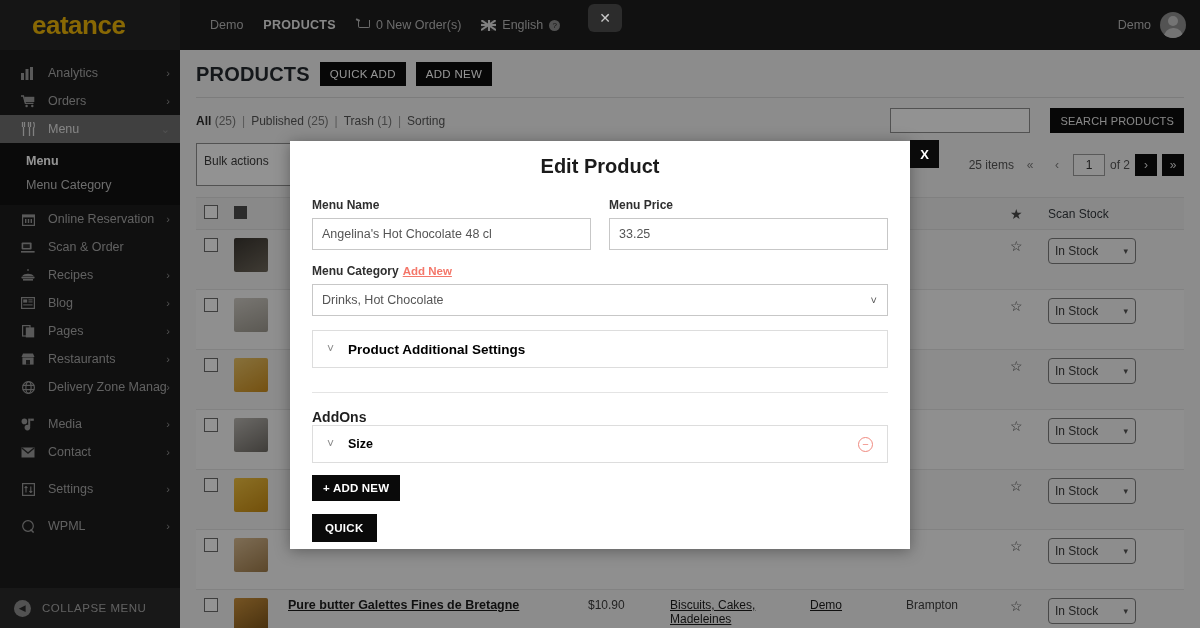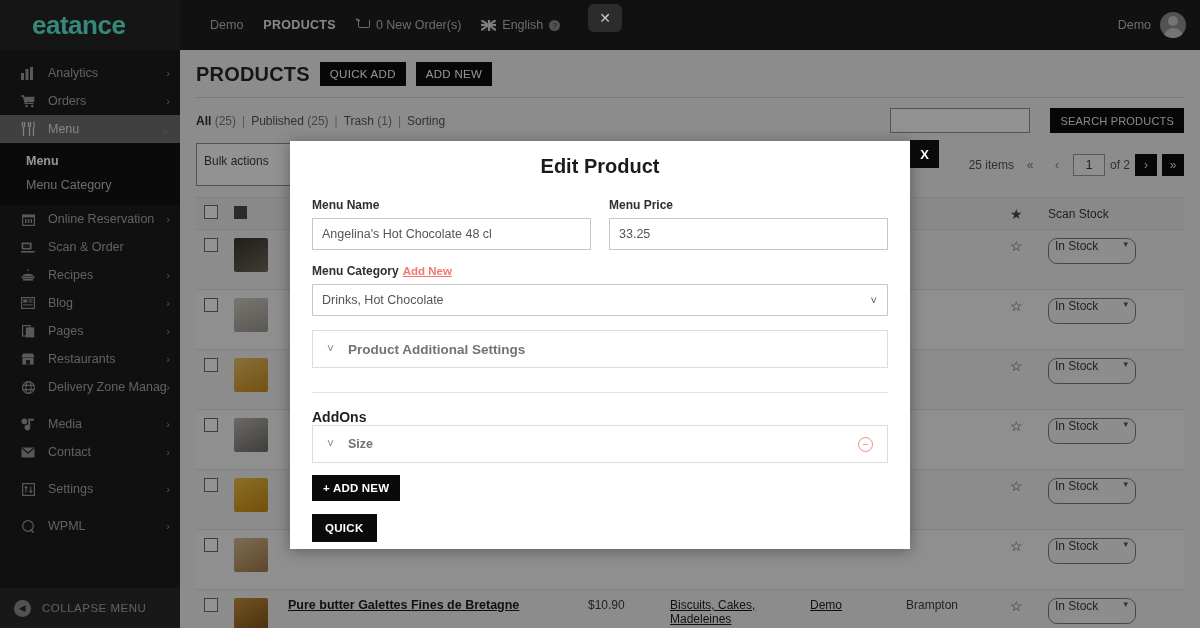--- a/index.html
+++ b/index.html
@@ -14,21 +14,21 @@
   .dim { position: absolute; inset: 0; background: rgba(0,0,0,0.42); z-index: 40; pointer-events: none; }
 
   
   .adminbar {
     position: absolute; top: 0; left: 0; width: 1200px; height: 50px;
     background: #1e1e1e; display: flex; align-items: center; z-index: 10;
   }
   .brand {
     width: 180px; height: 50px; background: #252525;
     display: flex; align-items: center; padding-left: 32px;
-    font-size: 26px; font-weight: bold; color: #5eead4; letter-spacing: -0.5px;
+    font-size: 26px; font-weight: bold; color: #eab308; letter-spacing: -0.5px;
   }
   .ab-items { display: flex; align-items: center; gap: 0; margin-left: 20px; }
   .ab-item {
     color: #b9b9b9; font-size: 12.5px; padding: 16px 10px;
     display: flex; align-items: center; gap: 6px; white-space: nowrap;
   }
   .ab-item.active { color: #e8e8e8; font-weight: bold; letter-spacing: 0.3px; }
   .ab-right {
     margin-left: auto; display: flex; align-items: center; gap: 9px;
     padding-right: 14px; color: #b9b9b9; font-size: 12.5px;
@@ -168,22 +168,22 @@
     font-size: 12px; color: #3c3c3c; height: 60px;
   }
   tr.row-alt td { background: #f6f6f6; }
   .cb { width: 14px; height: 14px; border: 1px solid #6b6b6b; background: #fdfdfd; display:inline-block; }
   .thumb { width: 34px; height: 34px; border-radius: 2px; display:block; }
   .plink { color: #1d1d1d; font-weight: bold; text-decoration: underline; font-size: 12.5px; }
   .clink { color: #1d1d1d; text-decoration: underline; font-size: 12px; }
   .star { color: #4a4a4a; font-size: 14px; }
   .stock-sel {
     width: 88px; height: 26px; border: 1px solid #7d7d7d; background: #f3f3f3;
-    font-size: 12px; color: #3c3c3c; display:flex; 
-    padding: 0 6px; position: relative; border-radius: 9px;
+    font-size: 12px; color: #3c3c3c; display:flex; align-items:center;
+    padding: 0 6px; position: relative; border-radius: 4px;
   }
   .stock-sel .arw { position:absolute; right: 7px; font-size: 9px; color:#555; }
 
   
   .modal {
     position: absolute; left: 290px; top: 141px; width: 620px; height: 408px;
     background: #fff; z-index: 50; box-shadow: 0 2px 14px rgba(0,0,0,0.35);
   }
   .modal-x {
     position: absolute; right: -29px; top: -1px; width: 29px; height: 28px;
@@ -208,21 +208,21 @@
     width: 100%; height: 32px; border: 1px solid #c7c7c7; background: #fff;
     font-size: 12.5px; color: #555; padding: 0 9px; display:flex; align-items:center;
     position: relative; cursor: pointer;
   }
   .fselect .arw { position: absolute; right: 10px; color: #555; font-size: 11px; }
   .panel {
     border: 1px solid #ddd; height: 38px; display:flex; align-items:center;
     padding: 0 14px; gap: 14px; margin-top: 4px; cursor: pointer;
   }
   .panel .cv { color: #8a8a8a; font-size: 12px; }
-  .panel .ptxt { font-size: 13.5px; font-weight: bold; color: #737373; }
+  .panel .ptxt { font-size: 13.5px; font-weight: bold; color: #000000; }
   .divider { height: 1px; background: #e4e4e4; margin: 24px 0 16px 0; }
   .addons-h { font-size: 14px; font-weight: bold; color: #1f1f1f; }
   .minus {
     margin-left: auto; width: 15px; height: 15px; border-radius: 50%;
     border: 1.3px solid #f08a80; color: #f08a80; font-size: 11px; line-height: 12px;
     display:flex; align-items:center; justify-content:center;
   }
   .btn-addnew {
     background: #0a0a0a; color: #fff; border: none; font-size: 11.5px; font-weight: bold;
     padding: 7px 11px; margin-top: 12px; letter-spacing: 0.2px; cursor:pointer;

